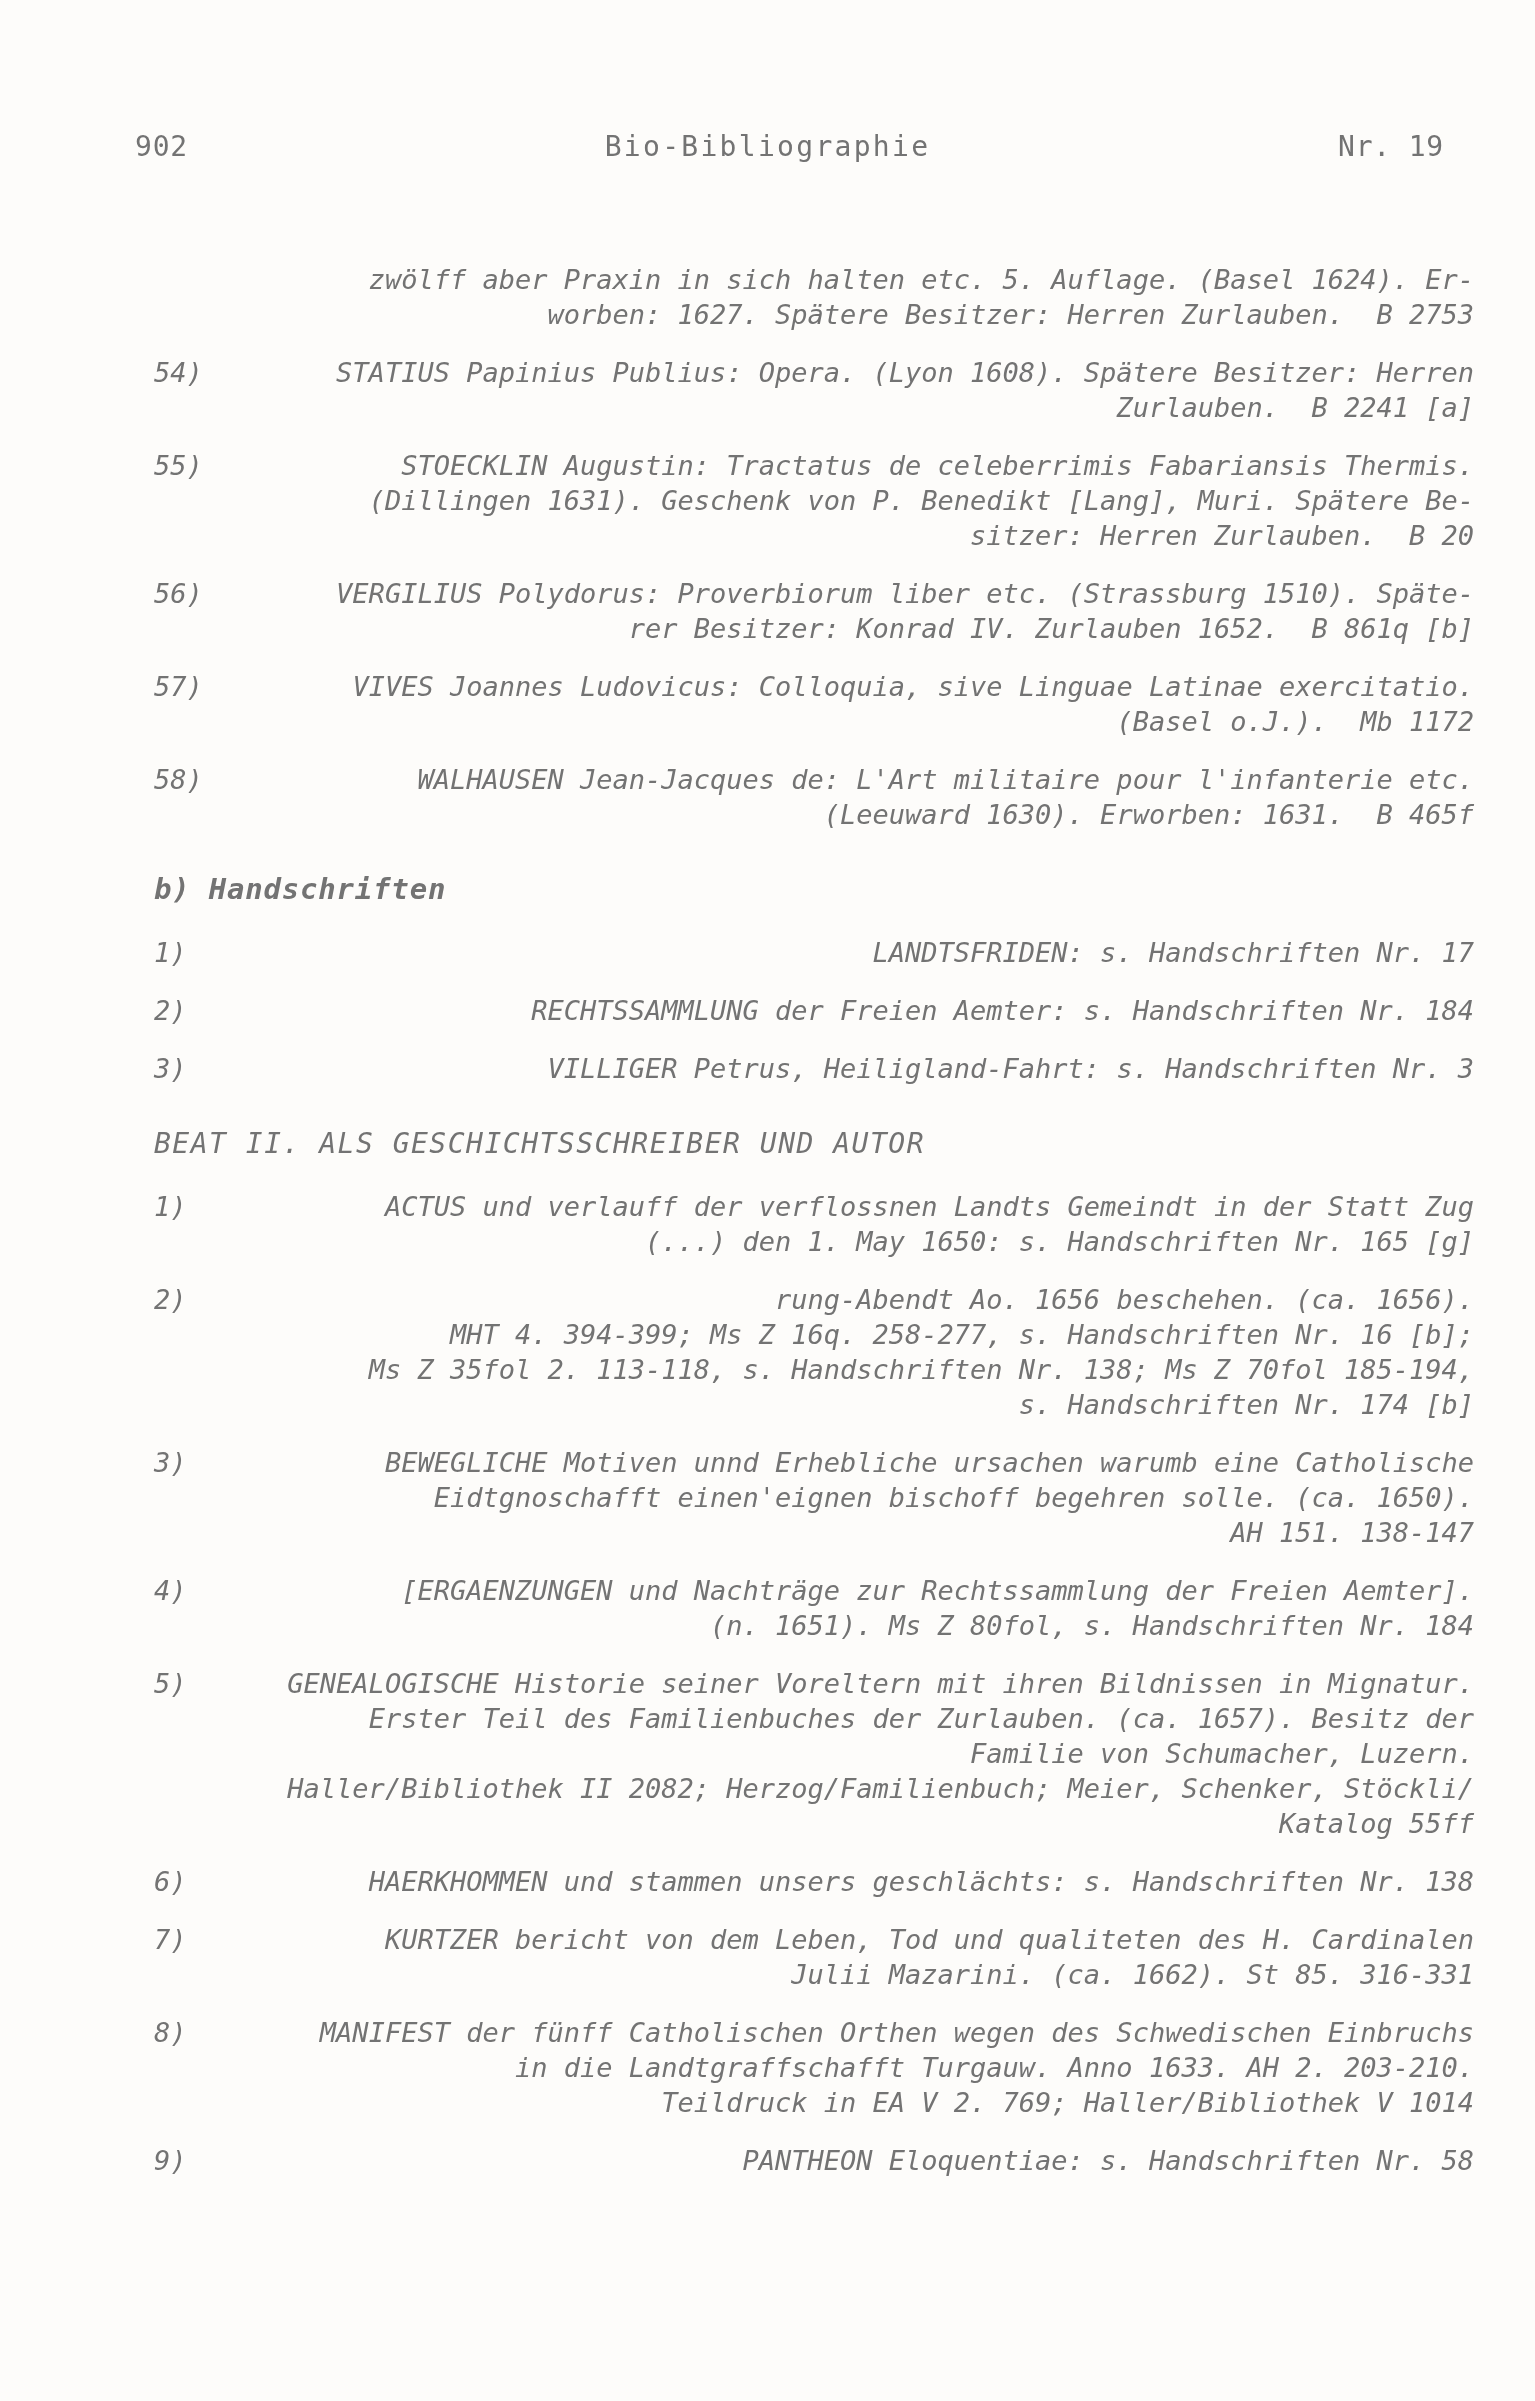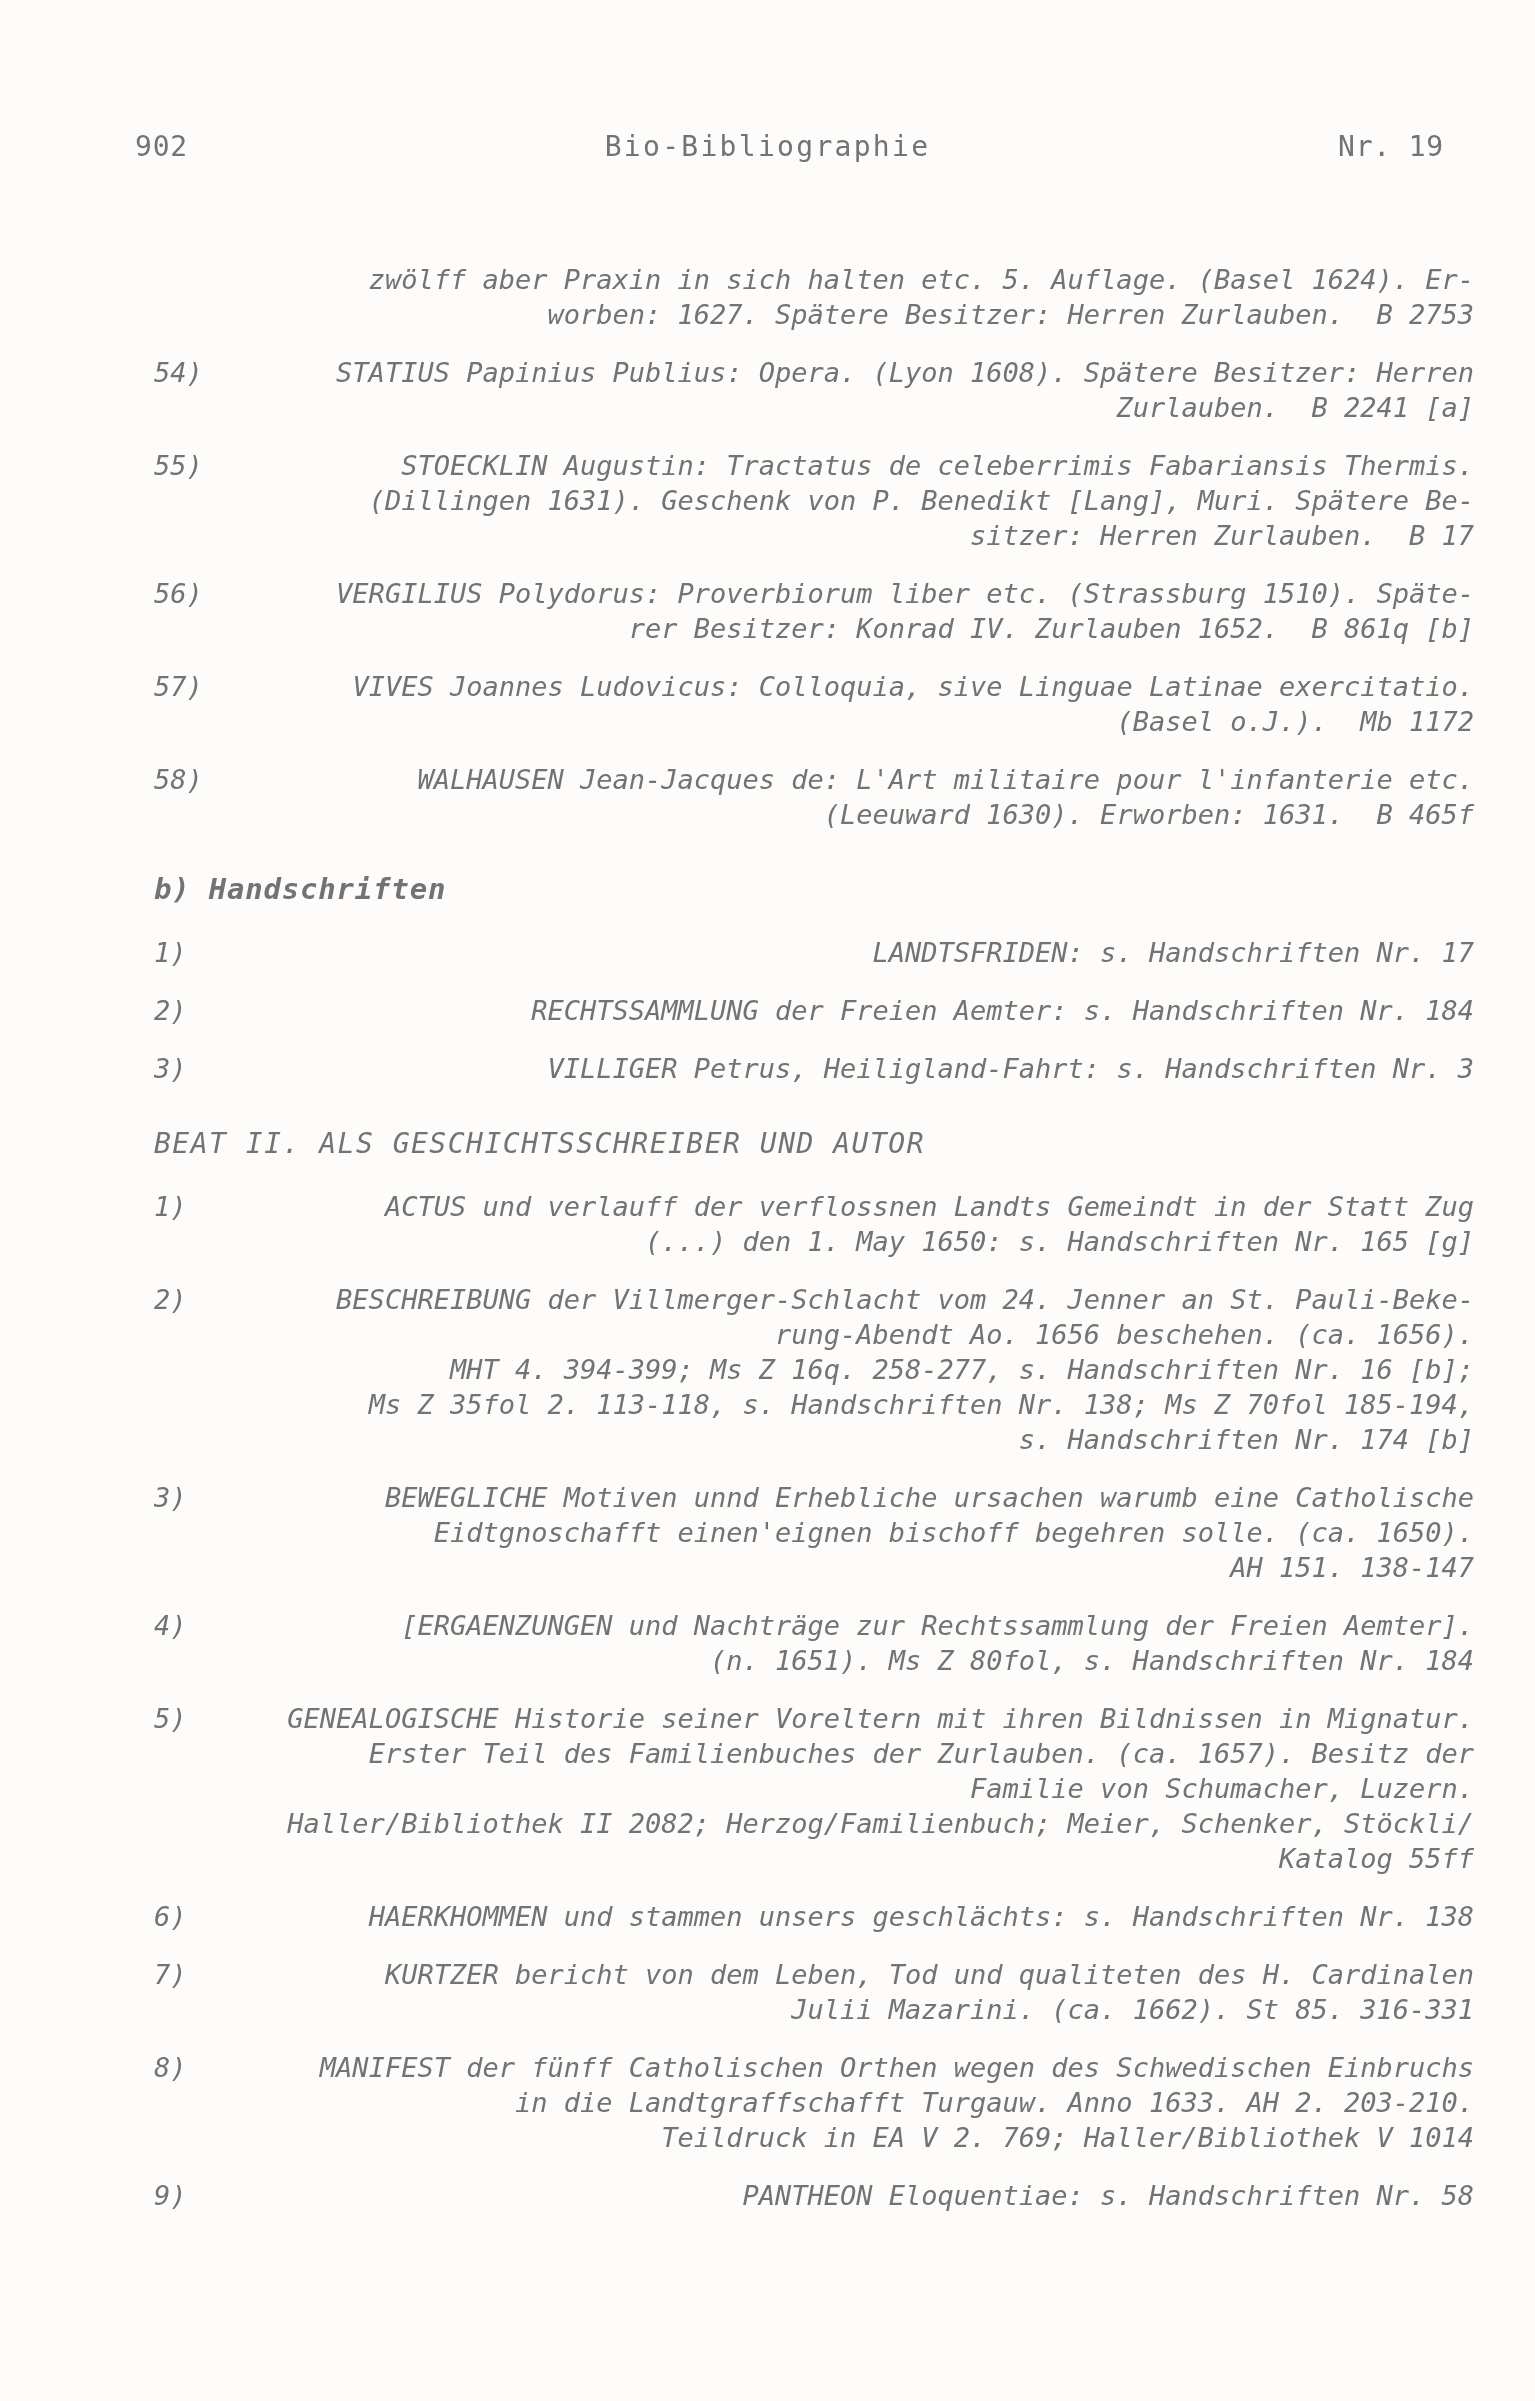--- a/index.html
+++ b/index.html
@@ -86,21 +86,21 @@
         <div class="line">STATIUS Papinius Publius: Opera. (Lyon 1608). Spätere Besitzer: Herren</div>
         <div class="line">Zurlauben.  B 2241 [a]</div>
       </div>
     </div>
 
     <div class="entry">
       <div class="num">55)</div>
       <div class="lines">
         <div class="line">STOECKLIN Augustin: Tractatus de celeberrimis Fabariansis Thermis.</div>
         <div class="line">(Dillingen 1631). Geschenk von P. Benedikt [Lang], Muri. Spätere Be-</div>
-        <div class="line">sitzer: Herren Zurlauben.  B 17</div>
+        <div class="line">sitzer: Herren Zurlauben.  B 20</div>
       </div>
     </div>
 
     <div class="entry">
       <div class="num">56)</div>
       <div class="lines">
         <div class="line">VERGILIUS Polydorus: Proverbiorum liber etc. (Strassburg 1510). Späte-</div>
         <div class="line">rer Besitzer: Konrad IV. Zurlauben 1652.  B 861q [b]</div>
       </div>
     </div>
@@ -150,21 +150,20 @@
       <div class="num">1)</div>
       <div class="lines">
         <div class="line">ACTUS und verlauff der verflossnen Landts Gemeindt in der Statt Zug</div>
         <div class="line">(...) den 1. May 1650: s. Handschriften Nr. 165 [g]</div>
       </div>
     </div>
 
     <div class="entry">
       <div class="num">2)</div>
       <div class="lines">
-        <div class="line">BESCHREIBUNG der Villmerger-Schlacht vom 24. Jenner an St. Pauli-Beke-</div>
         <div class="line">rung-Abendt Ao. 1656 beschehen. (ca. 1656).</div>
         <div class="line">MHT 4. 394-399; Ms Z 16q. 258-277, s. Handschriften Nr. 16 [b];</div>
         <div class="line">Ms Z 35fol 2. 113-118, s. Handschriften Nr. 138; Ms Z 70fol 185-194,</div>
         <div class="line">s. Handschriften Nr. 174 [b]</div>
       </div>
     </div>
 
     <div class="entry">
       <div class="num">3)</div>
       <div class="lines">

